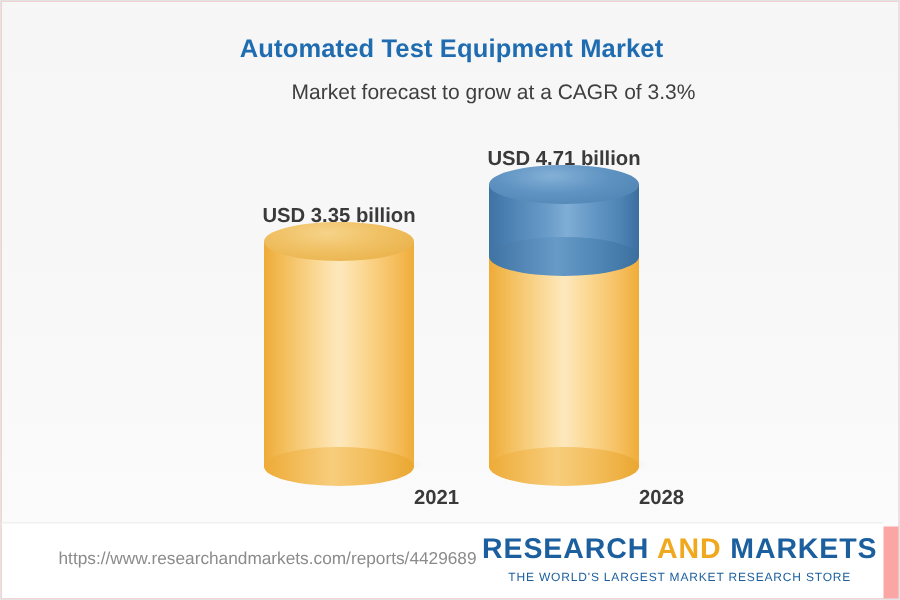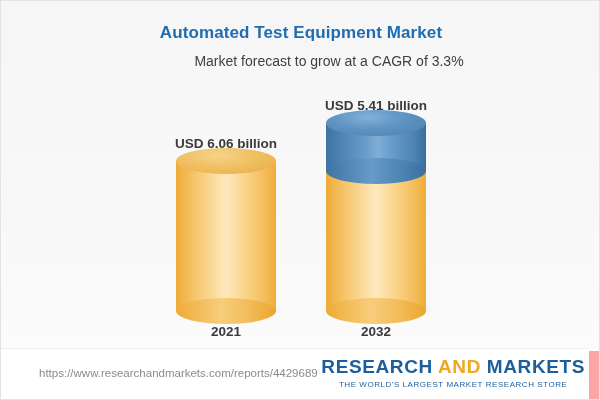--- a/index.html
+++ b/index.html
@@ -62,21 +62,21 @@
     width: 160px;
     text-align: center;
     font-size: 13.5px;
     font-weight: bold;
     color: #3a3a3a;
     white-space: nowrap;
   }
   .cat-label {
     position: absolute;
     width: 160px;
-    text-align: center;
+    text-align: right;
     font-size: 13.5px;
     font-weight: bold;
     color: #3a3a3a;
   }
 
   .cyl-wrap {
     position: absolute;
     left: 30px;
     width: 100px;
   }
@@ -196,47 +196,47 @@
 <body>
 
 <div class="card">
 
   <div class="chart-area">
 
     <div class="title">Automated Test Equipment Market</div>
     <div class="subtitle">Market forecast to grow at a CAGR of 3.3%</div>
 
     <div class="bar-group g0">
-      <div class="value-label" style="top:-215px; left:0;">USD 6.06 billion</div>
+      <div class="value-label" style="top:-215px; left:0;">USD 3.35 billion</div>
       <div class="cyl-wrap" style="height:150px; bottom:40px;">
         <div class="cyl-shadow"></div>
         <div class="seg yellow" style="top:0; height:150px;">
           <div class="body"></div>
           <div class="cap bottom"></div>
           <div class="cap top"></div>
         </div>
       </div>
       <div class="cat-label" style="bottom:12px; left:0;">2021</div>
     </div>
 
     <div class="bar-group g1">
-      <div class="value-label" style="top:-253px; left:0;">USD 5.41 billion</div>
+      <div class="value-label" style="top:-253px; left:0;">USD 4.71 billion</div>
       <div class="cyl-wrap" style="height:188px; bottom:40px;">
         <div class="cyl-shadow"></div>
         <div class="seg yellow" style="top:48px; height:140px;">
           <div class="body"></div>
           <div class="cap bottom"></div>
         </div>
         <div class="seg blue" style="top:0; height:48px;">
           <div class="body"></div>
           <div class="cap bottom"></div>
           <div class="cap top"></div>
         </div>
       </div>
-      <div class="cat-label" style="bottom:12px; left:0;">2032</div>
+      <div class="cat-label" style="bottom:12px; left:0;">2028</div>
     </div>
 
   </div>
 
   <div class="footer">
     <div class="footer-url">https://www.researchandmarkets.com/reports/4429689</div>
     <div class="logo">
       <div class="logo-main"><span>RESEARCH</span> <span class="accent">AND</span> <span>MARKETS</span></div>
       <div class="logo-tagline">THE WORLD'S LARGEST MARKET RESEARCH STORE</div>
     </div>

